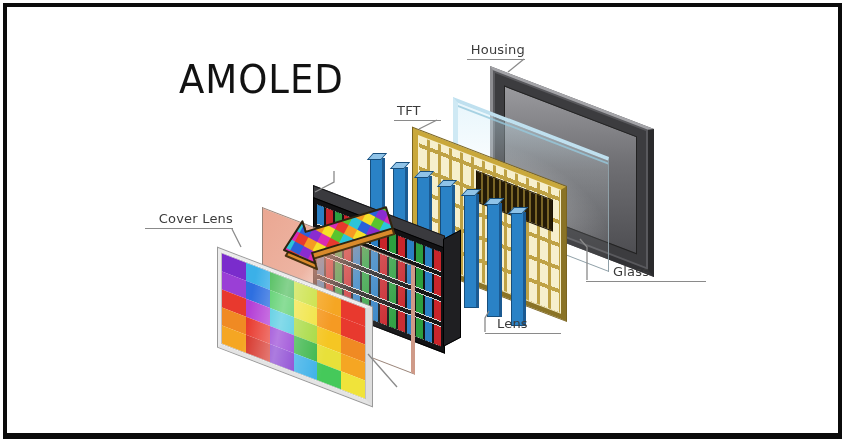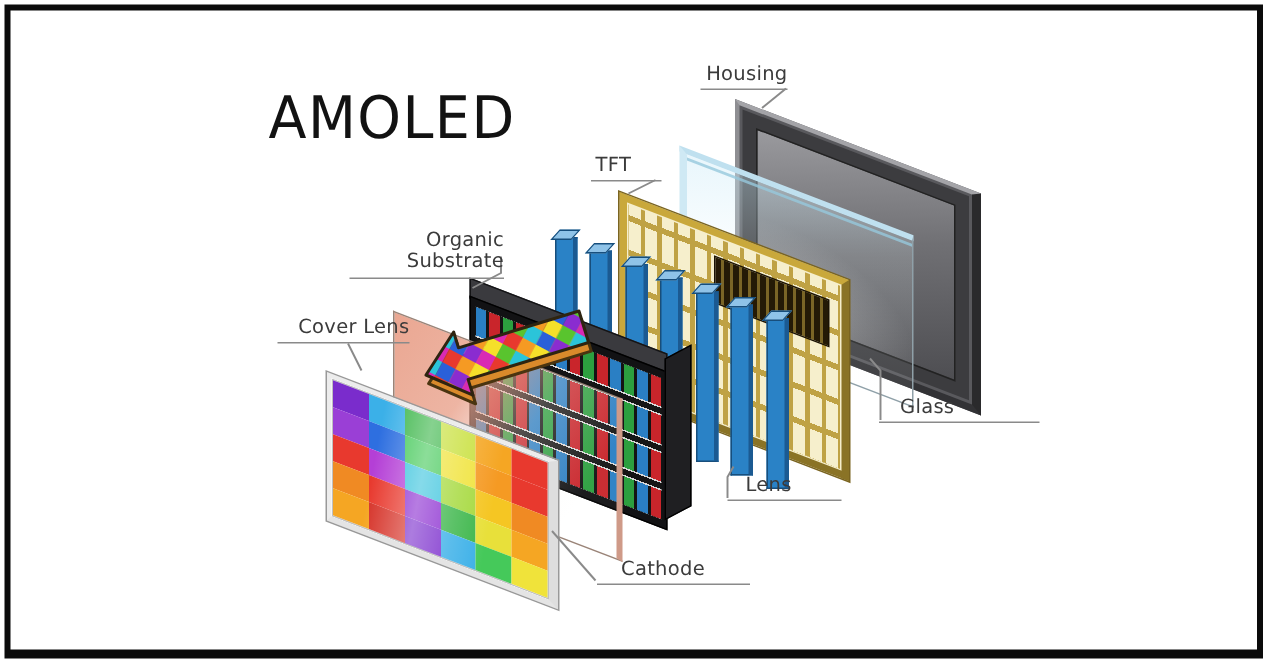--- a/index.html
+++ b/index.html
@@ -64,22 +64,22 @@
       outline:1px solid #999;box-shadow:inset 0 0 0 1px #c0c0c0;}
   .pixel-grid{position:absolute;inset:1px;}
   .lens-sheen{position:absolute;inset:1px;z-index:2;pointer-events:none;
       background:linear-gradient(100deg,rgba(255,255,255,0) 22%,rgba(255,255,255,.38) 42%,rgba(255,255,255,.16) 58%,rgba(255,255,255,0) 72%);}
   .arrow-svg{position:absolute;left:276px;top:196px;z-index:7;}
   .connector-svg{position:absolute;left:0;top:0;z-index:9;pointer-events:none;}
   
   .lbl-housing{left:467px;top:43px;width:58px;}
   .lbl-tft{left:394px;top:104px;width:44px;text-align:left;padding-left:3px;}
   .lbl-organic{left:233px;top:154px;width:103px;}
-  .lbl-cover{left:145px;top:212px;width:88px;margin-left:40px;}
-  .lbl-glass{left:586px;top:265px;width:93px;text-align:left;padding-left:14px;}
+  .lbl-cover{left:145px;top:212px;width:88px;}
+  .lbl-glass{left:586px;top:265px;width:93px;text-align:left;padding-left:27px;}
   .lbl-anode{left:485px;top:317px;width:64px;text-align:left;padding-left:12px;}
   .lbl-cathode{left:398px;top:373px;width:86px;text-align:left;padding-left:16px;}
 </style>
 </head>
 <body>
 
 <div id="canvas">
 
   <div class="title">AMOLED</div>
 
@@ -170,25 +170,23 @@
         <div style="background: rgb(122, 44, 204);"></div>
         <div style="background: rgb(59, 176, 232);"></div>
         <div style="background: rgb(69, 201, 90);"></div>
         <div style="background: rgb(240, 227, 58);"></div>
       </div>
     <div class="lens-sheen"></div>
   </div>
 
   <div class="lbl lbl-housing">Housing</div>
   <div class="lbl lbl-tft">TFT</div>
-  <div class="lbl lbl-organic">Organic Substrate</div>
   <div class="lbl lbl-cover">Cover Lens</div>
   <div class="lbl lbl-glass">Glass</div>
   <div class="lbl lbl-anode">Lens</div>
-  <div class="lbl lbl-cathode">Cathode</div>
 
   <svg class="connector-svg" width="845" height="442">
     <g stroke="#8a8a8a" stroke-width="1.3" fill="none">
       <polyline points="524,59 508,72"></polyline>
       <polyline points="437,120 419,129"></polyline>
       <polyline points="334,171 334,182 315,192"></polyline>
       <polyline points="232,229 241,247"></polyline>
       <polyline points="580,239 587,247 587,280"></polyline>
       <polyline points="489,311 485,318 485,332"></polyline>
       <polyline points="368,354 397,387"></polyline>

